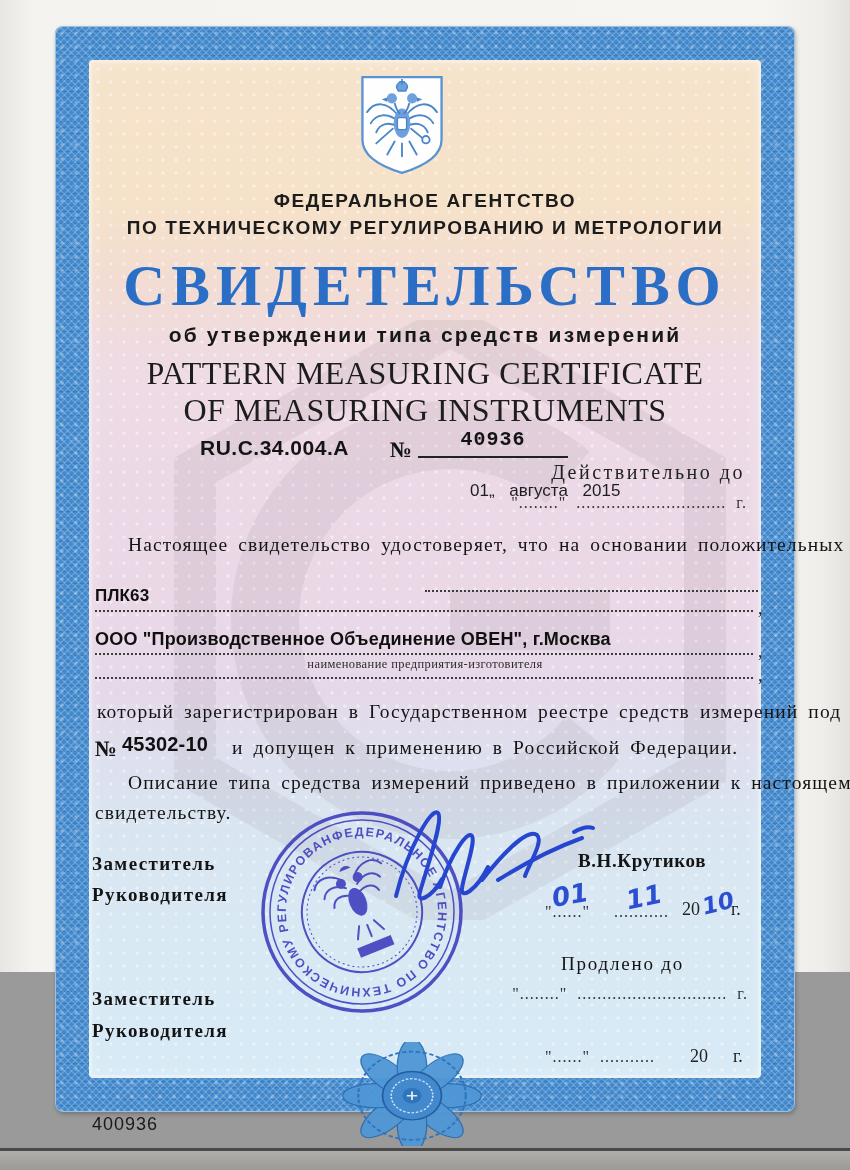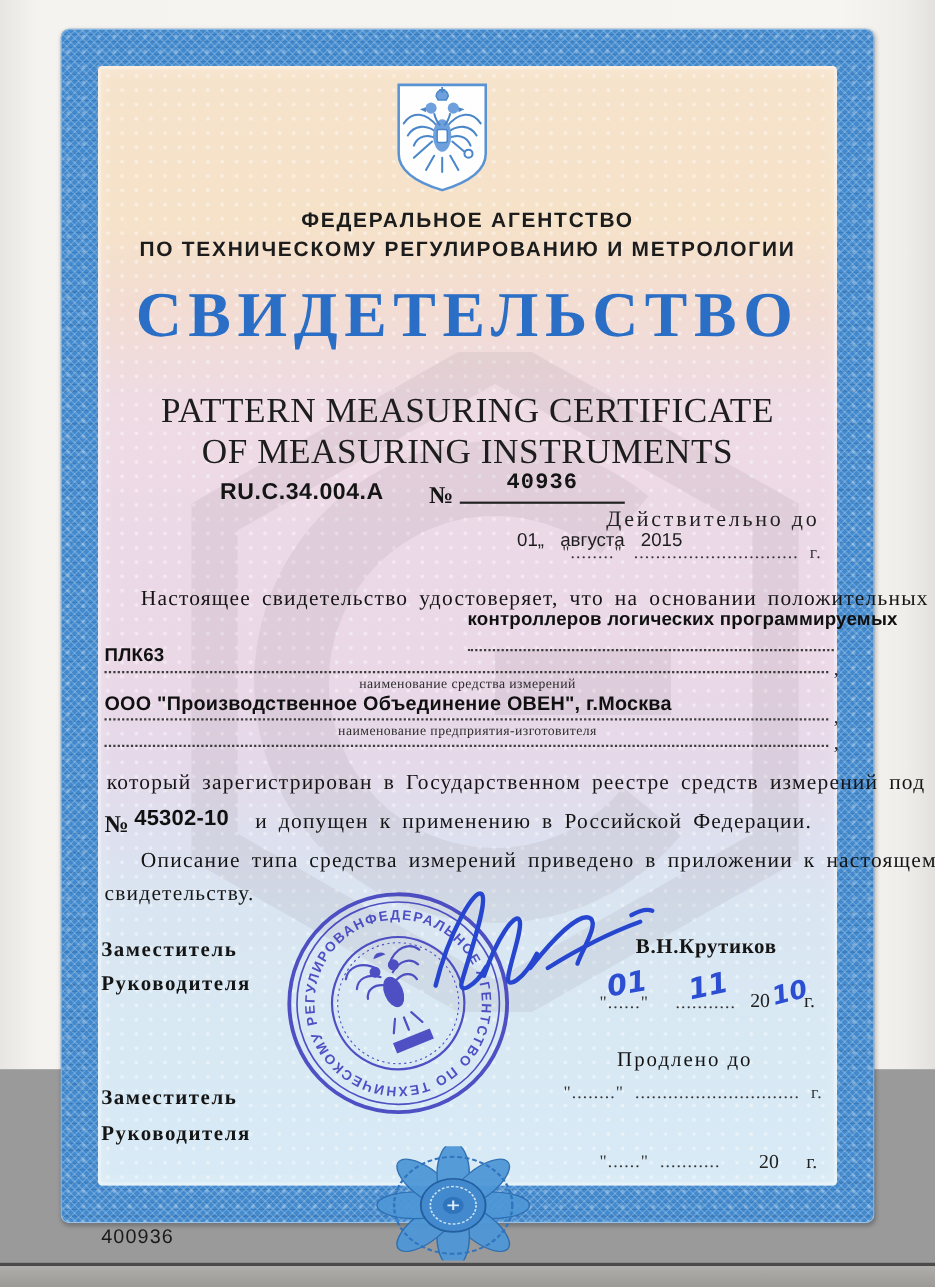--- a/index.html
+++ b/index.html
@@ -106,40 +106,39 @@
     <path d="M42,32 C44,40 46,42 48,44 M58,32 C56,40 54,42 52,44" stroke="#4a86c8" stroke-width="2" fill="none"></path>
     <path d="M44,15 a6,6 0 0 1 12,0 l-2,4 h-8 Z" fill="#6da0dc" stroke="#4a86c8" stroke-width="1.5"></path>
     <path d="M50,6 v6 M47,9 h6" stroke="#4a86c8" stroke-width="1.8"></path>
     <rect x="45" y="48" width="10" height="13" rx="2" fill="#ffffff" stroke="#4a86c8" stroke-width="1.5"></rect>
   </svg>
 
   <div class="abs center agency" style="top:190px;">ФЕДЕРАЛЬНОЕ АГЕНТСТВО</div>
   <div class="abs center agency" style="top:217px;">ПО ТЕХНИЧЕСКОМУ РЕГУЛИРОВАНИЮ И МЕТРОЛОГИИ</div>
 
   <div class="abs center big-title" style="top:252px;">СВИДЕТЕЛЬСТВО</div>
+  <div class="abs center subtitle" style="top:323px;">об утверждении типа средств измерений</div>
   <div class="abs center en-title" style="top:355px;">PATTERN MEASURING CERTIFICATE</div>
   <div class="abs center en-title" style="top:392px;">OF MEASURING INSTRUMENTS</div>
 
   <div class="abs code" style="left:200px;top:436px;">RU.C.34.004.A</div>
   <div class="abs no-sign" style="left:390px;top:437px;">№</div>
   <div class="abs cert-number" style="left:418px;top:428px;width:150px;text-align:center;">40936</div>
   <div class="abs" style="left:418px;top:456px;width:150px;border-bottom:2px solid #222;"></div>
 
   <div class="abs valid-label" style="left:445px;top:461px;width:300px;text-align:right;">Действительно до</div>
   <div class="abs typed-date" style="left:470px;top:481px;">01„  августа   2015</div>
   <div class="abs dots-text" style="left:452px;top:494px;width:295px;text-align:right;">"........"  ..............................  г.</div>
 
   <div class="abs para" style="left:128px;top:534px;">Настоящее свидетельство удостоверяет, что на основании положительных</div>
-  <div class="abs fill-value" style="left:425px;top:553px;width:335px;text-align:center;">контроллеров логических программируемых</div>
   <div class="abs dotline" style="left:425px;top:562px;width:333px;height:28px;"></div>
 
   <div class="abs fill-value" style="left:95px;top:586px;">ПЛК63</div>
   <div class="abs dotline" style="left:95px;top:583px;width:658px;height:27px;"></div>
   <div class="abs comma" style="left:758px;top:598px;">,</div>
-  <div class="abs caption center" style="top:614px;">наименование средства измерений</div>
 
   <div class="abs fill-value" style="left:95px;top:629px;font-size:18px;">ООО "Производственное Объединение ОВЕН", г.Москва</div>
   <div class="abs dotline" style="left:95px;top:626px;width:658px;height:27px;"></div>
   <div class="abs comma" style="left:758px;top:641px;">,</div>
   <div class="abs caption center" style="top:657px;">наименование предприятия-изготовителя</div>
 
   <div class="abs dotline" style="left:95px;top:650px;width:658px;height:27px;"></div>
   <div class="abs comma" style="left:758px;top:665px;">,</div>
 
   <div class="abs para" style="left:97px;top:701px;">который зарегистрирован в Государственном реестре средств измерений под</div>

